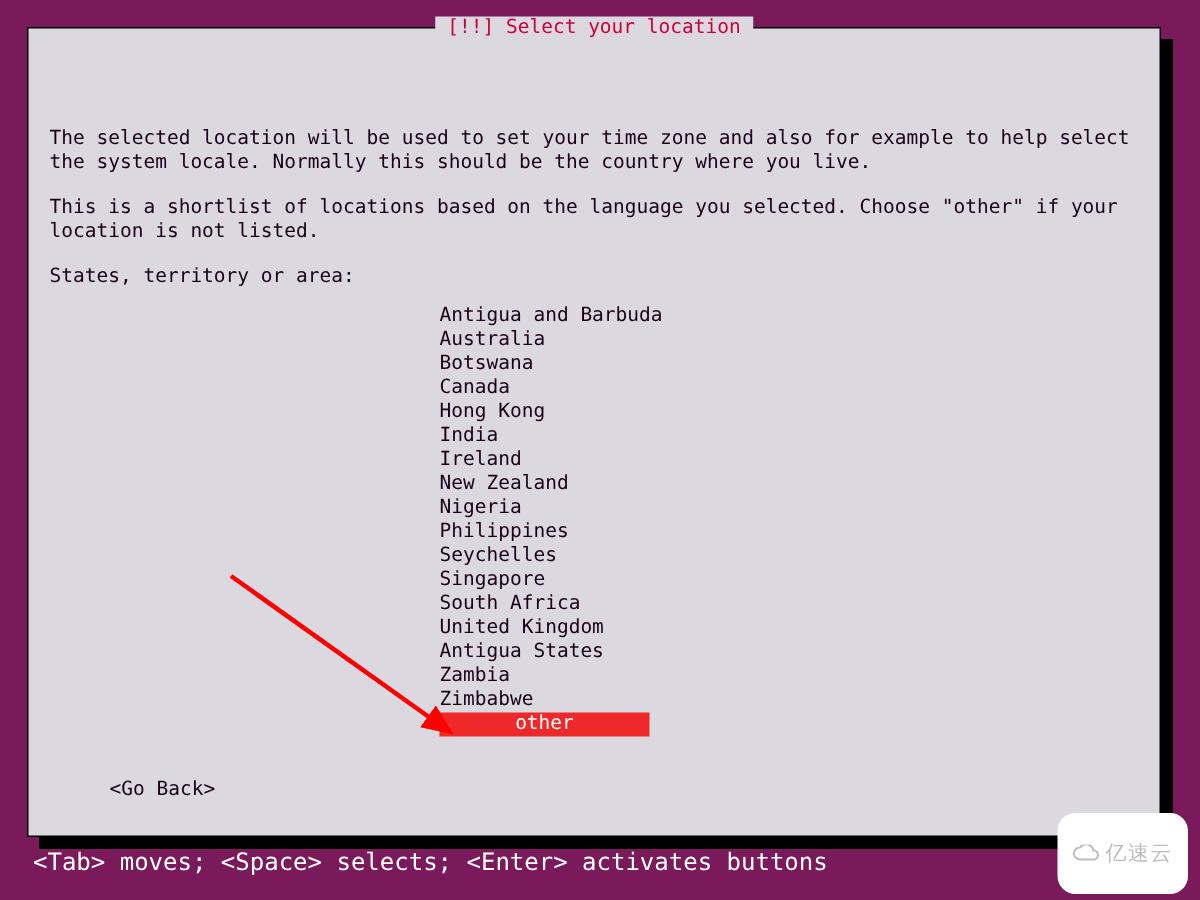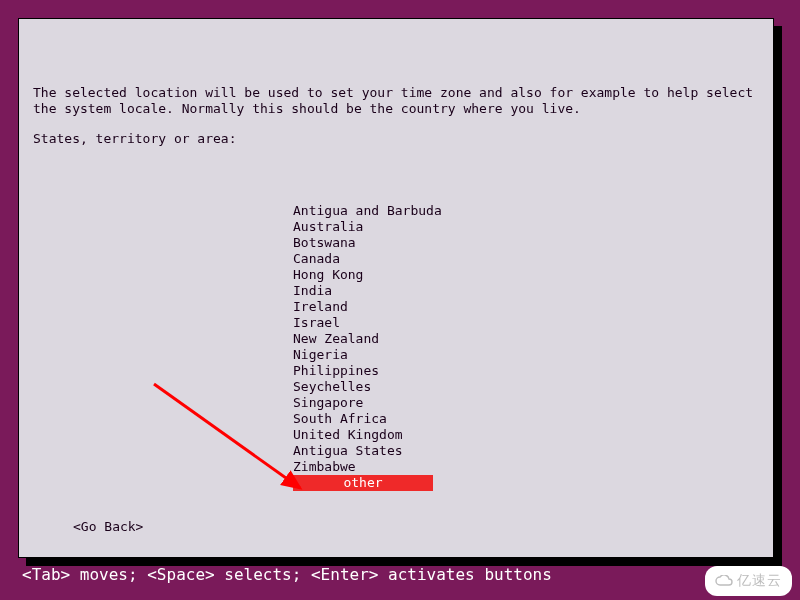--- a/index.html
+++ b/index.html
@@ -87,56 +87,58 @@
     .arrow {
       position: absolute;
       pointer-events: none;
     }
     .watermark {
       position: absolute;
       right: 8px;
       bottom: 4px;
       color: #bdbdbd;
       background: #fff;
-      padding: 6px 10px;
+      padding: 18px 10px;
       border-radius: 12px;
       font-family: sans-serif;
       font-size: 14px;
       letter-spacing: 1px;
     }
     .watermark svg { vertical-align: middle; margin-right: 4px; }
   </style>
 </head>
 <body>
 
 <div class="dialog-shadow"></div>
 
 <div class="dialog">
+  <div class="title">[!!] Select your location</div>
 
   <div class="content">
     <div class="para">The selected location will be used to set your time zone and also for example to help select the system locale. Normally this should be the country where you live.</div>
+    <div class="para">This is a shortlist of locations based on the language you selected. Choose "other" if your location is not listed.</div>
     <div class="para">States, territory or area:</div>
 
     <div class="list" id="loc-list">
         <div class="item">Antigua and Barbuda</div>
         <div class="item">Australia</div>
         <div class="item">Botswana</div>
         <div class="item">Canada</div>
         <div class="item">Hong Kong</div>
         <div class="item">India</div>
         <div class="item">Ireland</div>
-        <div class="item">Israel</div>
         <div class="item">New Zealand</div>
         <div class="item">Nigeria</div>
         <div class="item">Philippines</div>
         <div class="item">Seychelles</div>
         <div class="item">Singapore</div>
         <div class="item">South Africa</div>
         <div class="item">United Kingdom</div>
         <div class="item">Antigua States</div>
+        <div class="item">Zambia</div>
         <div class="item">Zimbabwe</div>
         <div class="item selected">other</div>
       </div>
 
     <div class="goback">&lt;Go Back&gt;</div>
   </div>
 </div>
 
 <svg class="arrow" style="left:150px; top:380px;" width="180" height="130">
   <defs>

